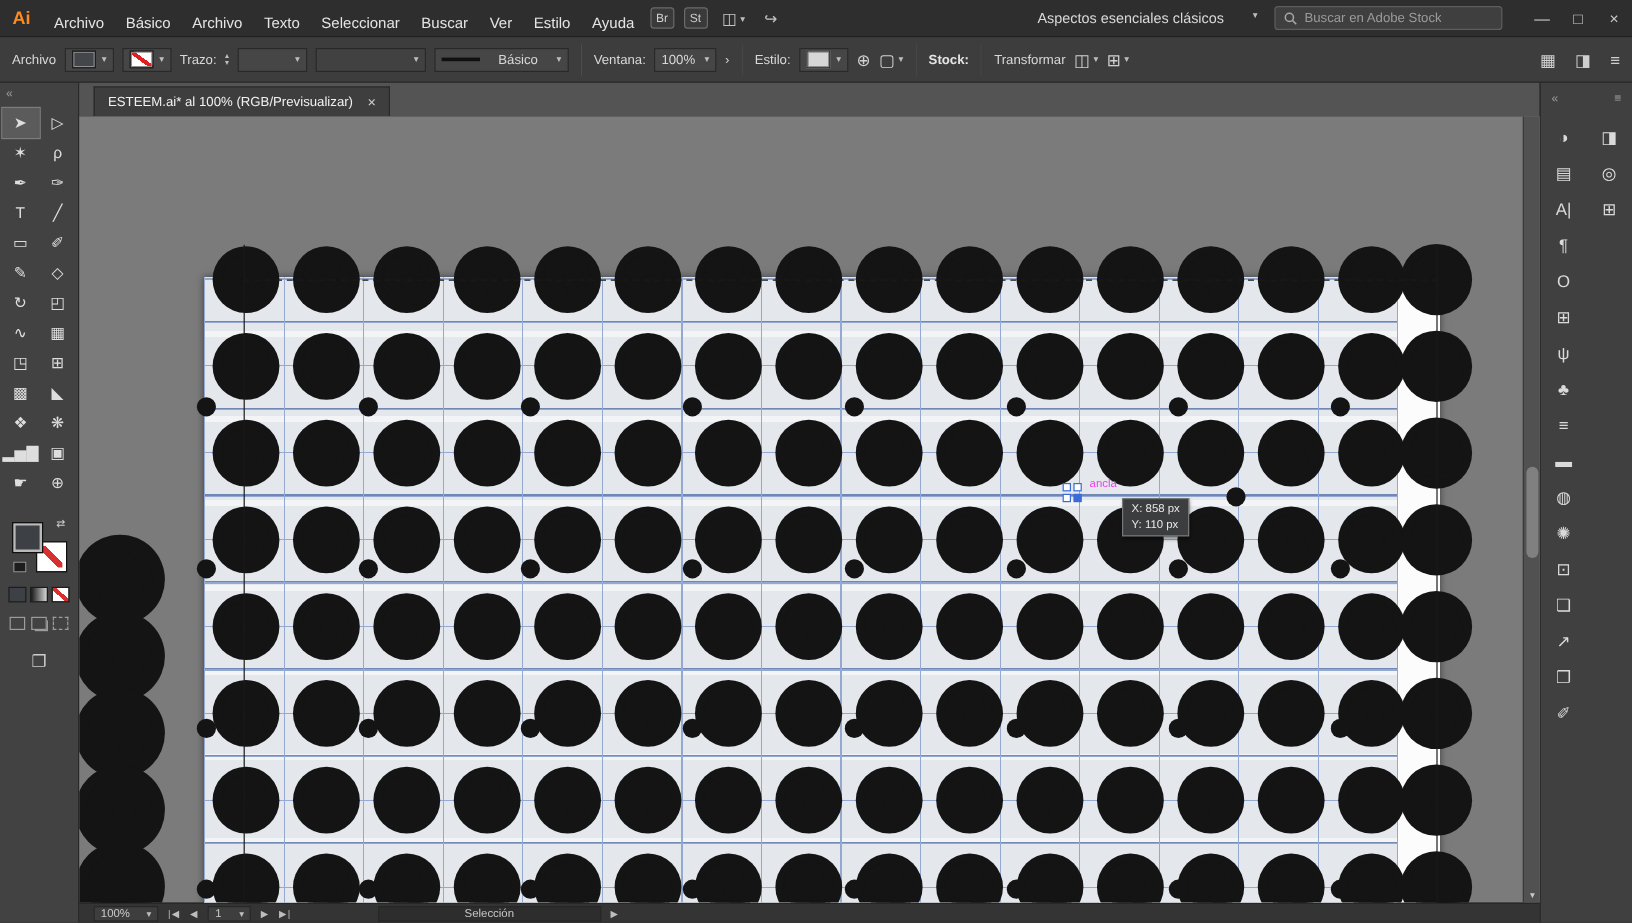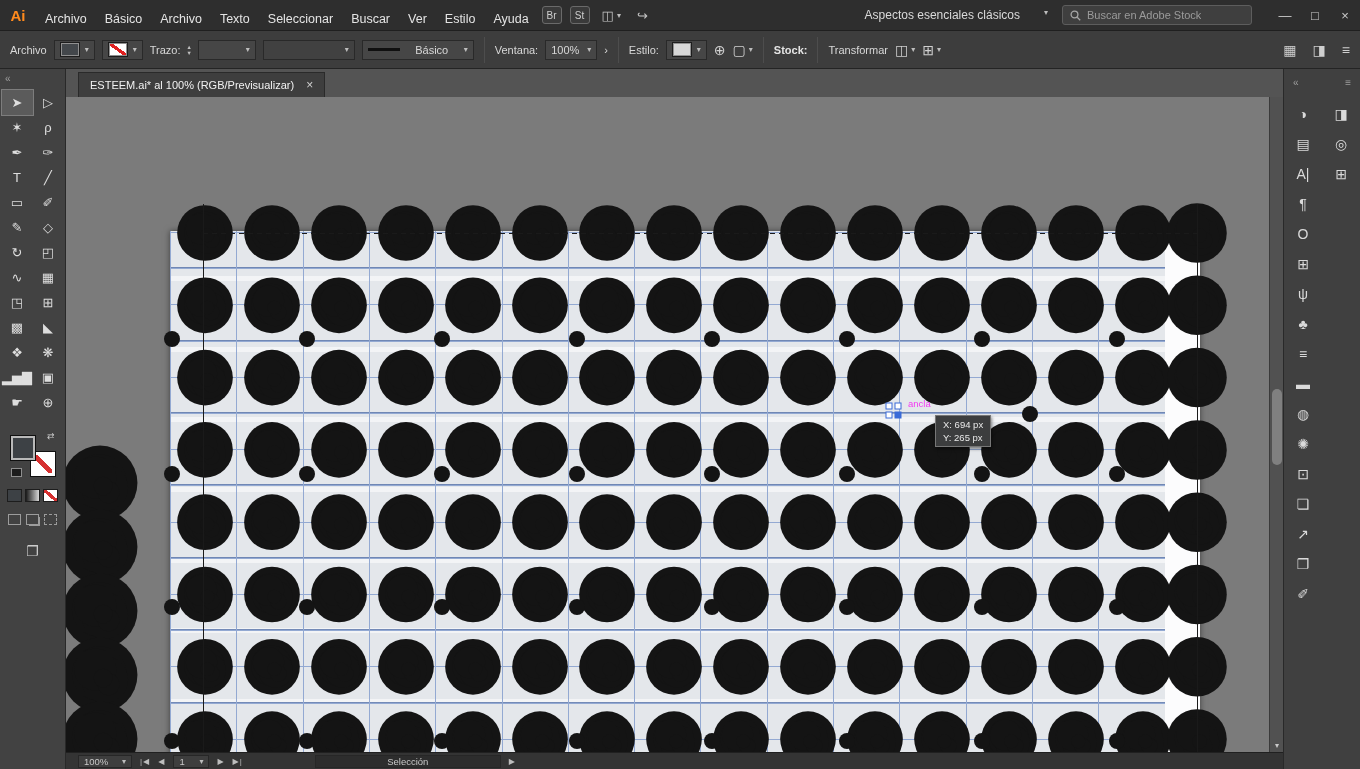--- a/index.html
+++ b/index.html
@@ -480,22 +480,22 @@
           <g stroke="#3a6bd8" fill="#ffffff">
             <rect x="820" y="306" width="6" height="6"></rect>
             <rect x="829" y="306" width="6" height="6"></rect>
             <rect x="820" y="315" width="6" height="6"></rect>
             <rect x="829" y="315" width="6" height="6" fill="#3a6bd8"></rect>
           </g>
         </svg>
 
         <div class="ancla">ancla</div>
         <div class="tooltip">
-          <div>X: 694 px</div>
-          <div>Y: 265 px</div>
+          <div>X: 858 px</div>
+          <div>Y: 110 px</div>
         </div>
 
         <div class="vscroll">
           <div class="vthumb"></div>
           <div class="vdown">▾</div>
         </div>
       </div>
 
       <div class="statusbar">
         <div class="sb-field sb-zoom">

